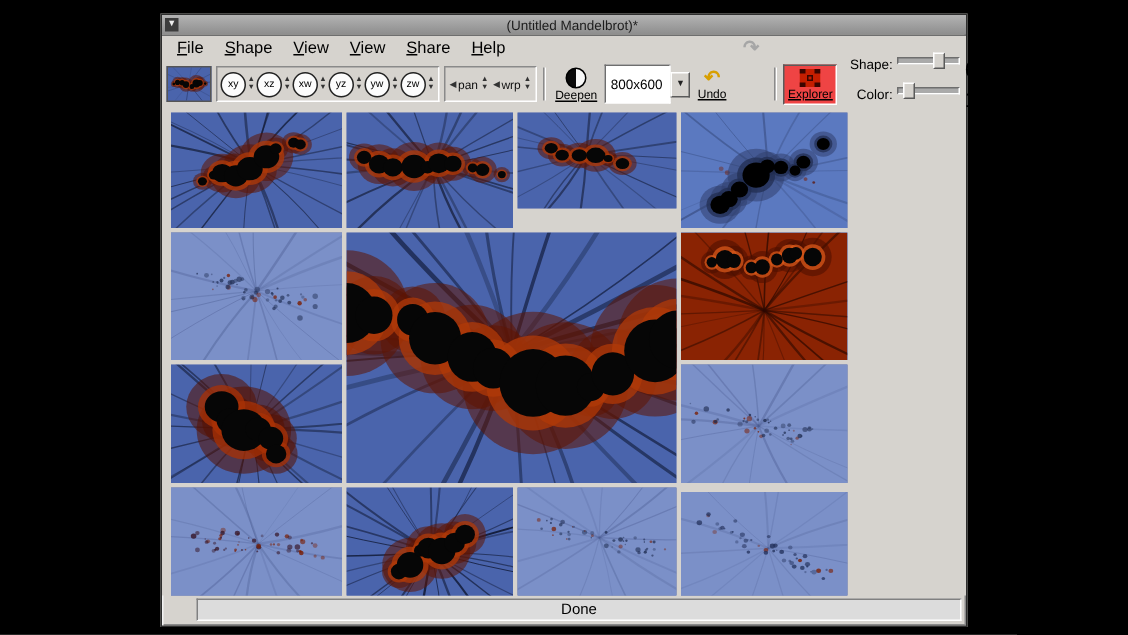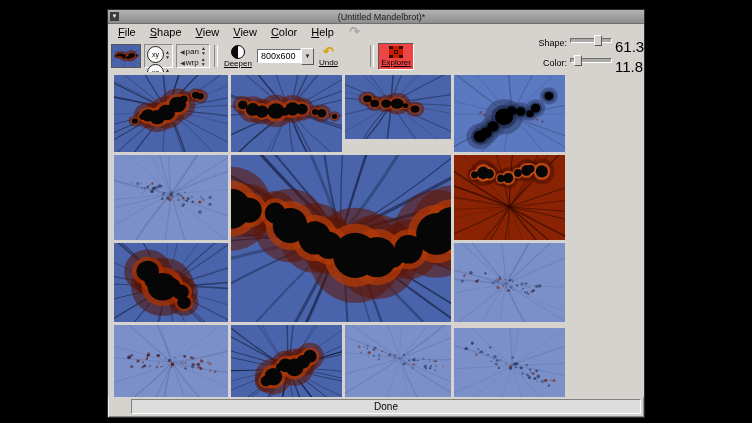--- a/index.html
+++ b/index.html
@@ -19,41 +19,41 @@
   
   .menubar{height:16px;display:flex;align-items:center;padding-left:4px;gap:2px;
             background:#d6d3ce;flex:0 0 auto;}
   .menu-item{display:inline-block;font-size:11px;color:#000;padding:19px 6px;}
   .menu-item::first-letter{text-decoration:underline;}
   
   .toolbar{height:30px;display:flex;align-items:center;padding:1px 3px;gap:3px;
            background:#d6d3ce;flex:0 0 auto;}
   .preview{width:28px;height:22px;border:1px solid #555;flex:0 0 auto;}
   .tb-group{display:flex;align-items:center;gap:1px;padding:1px 2px;height:24px;
-            border:1px solid;border-color:#8a8a8a #fff #fff #8a8a8a;box-sizing:border-box;flex-direction:column;}
+            border:1px solid;border-color:#8a8a8a #fff #fff #8a8a8a;box-sizing:border-box;}
   .rot{display:flex;align-items:center;cursor:pointer;}
   .rot-circle{width:17px;height:17px;border-radius:50%;background:#fcfcfc;
             border:1px solid #222;font-size:7px;display:flex;align-items:center;
             justify-content:center;color:#000;box-sizing:border-box;}
   .rot-arrows{display:flex;flex-direction:column;font-size:5px;line-height:5px;
             color:#333;font-style:normal;margin-left:1px;}
   .pad{display:flex;align-items:center;font-size:8px;color:#111;cursor:pointer;padding:0 1px;}
   .tri{font-size:6px;color:#333;}
   .pad-label{margin:0 1px;font-size:8px;}
   .vsep{width:2px;height:22px;border-left:1px solid #8a8a8a;border-right:1px solid #fff;margin:0 1px;}
   .tool-btn{display:flex;flex-direction:column;align-items:center;justify-content:center;
             background:none;border:none;padding:0 2px;font-family:inherit;cursor:pointer;height:27px;}
   .tool-btn .lbl{font-size:8px;color:#000;line-height:9px;text-decoration:underline;}
   .deepen-icon{width:12px;height:12px;border-radius:50%;border:1px solid #000;
             background:linear-gradient(90deg,#0a0a0a 50%,#f8f8f8 50%);}
   .undo-glyph{font-size:13px;line-height:13px;color:#d89f00;font-weight:bold;}
   .redo-glyph{font-size:13px;line-height:13px;color:#a6a6a6;font-weight:bold;}
   .disabled .lbl{color:#8e8e8e;margin-top:40px;}
   .combo{display:flex;align-items:center;height:19px;}
-  .combo-field{width:44px;height:14px;background:#fff;border:1px solid;
+  .combo-field{width:44px;height:26px;background:#fff;border:1px solid;
             border-color:#6e6e6e #fff #fff #6e6e6e;font-size:9px;color:#000;
             display:flex;align-items:center;padding-left:3px;box-sizing:border-box;}
   .combo-arrow{width:13px;height:17px;background:#d6d3ce;border:1px solid;
             border-color:#fff #5a5a5a #5a5a5a #fff;font-size:6px;display:flex;
             align-items:center;justify-content:center;color:#222;box-sizing:border-box;cursor:pointer;}
   .explorer-btn{border:1px solid;border-color:#5a5a5a #fff #fff #5a5a5a;background:#ef4444;height:27px;}
   .slider-cluster{margin-left:auto;display:flex;flex-direction:column;gap:3px;padding-right:2px;}
   .slider-row{display:flex;gap:3px;}
   .slider-label{font-size:9px;color:#000;width:34px;text-align:right;}
   .slider-track{position:relative;width:42px;height:5px;background:#aaa;
@@ -89,21 +89,21 @@
     <div class="titlebar">
       <div class="win-menu-btn">▼</div>
       <div class="title-text">(Untitled Mandelbrot)*</div>
     </div>
 
     <div class="menubar">
       <span class="menu-item">File</span>
       <span class="menu-item">Shape</span>
       <span class="menu-item">View</span>
       <span class="menu-item">View</span>
-      <span class="menu-item">Color</span>
+      <span class="menu-item">Share</span>
       <span class="menu-item">Help</span>
     </div>
 
     <div class="toolbar">
       <div class="preview fractal">
           <svg viewBox="0 0 120 90" preserveAspectRatio="none">
             <rect x="0" y="0" width="120" height="90" fill="#4a64ac"></rect>
             <path d="M59.576549388002604,45.31463287770748 Q134.87488831967897,37.79650303967252 208.84238375708165,33.45651997279286" stroke="#101a38" fill="none" stroke-width="1.78" opacity="0.56"></path>
             <path d="M59.576549388002604,45.31463287770748 Q127.44453640369571,85.02464185148885 186.71410226205109,108.99404317245703" stroke="#101a38" fill="none" stroke-width="0.81" opacity="0.58"></path>
             <path d="M59.576549388002604,45.31463287770748 Q103.6456986435618,94.2983058197674 140.32659297164972,146.44245049083023" stroke="#101a38" fill="none" stroke-width="1.76" opacity="0.58"></path>

